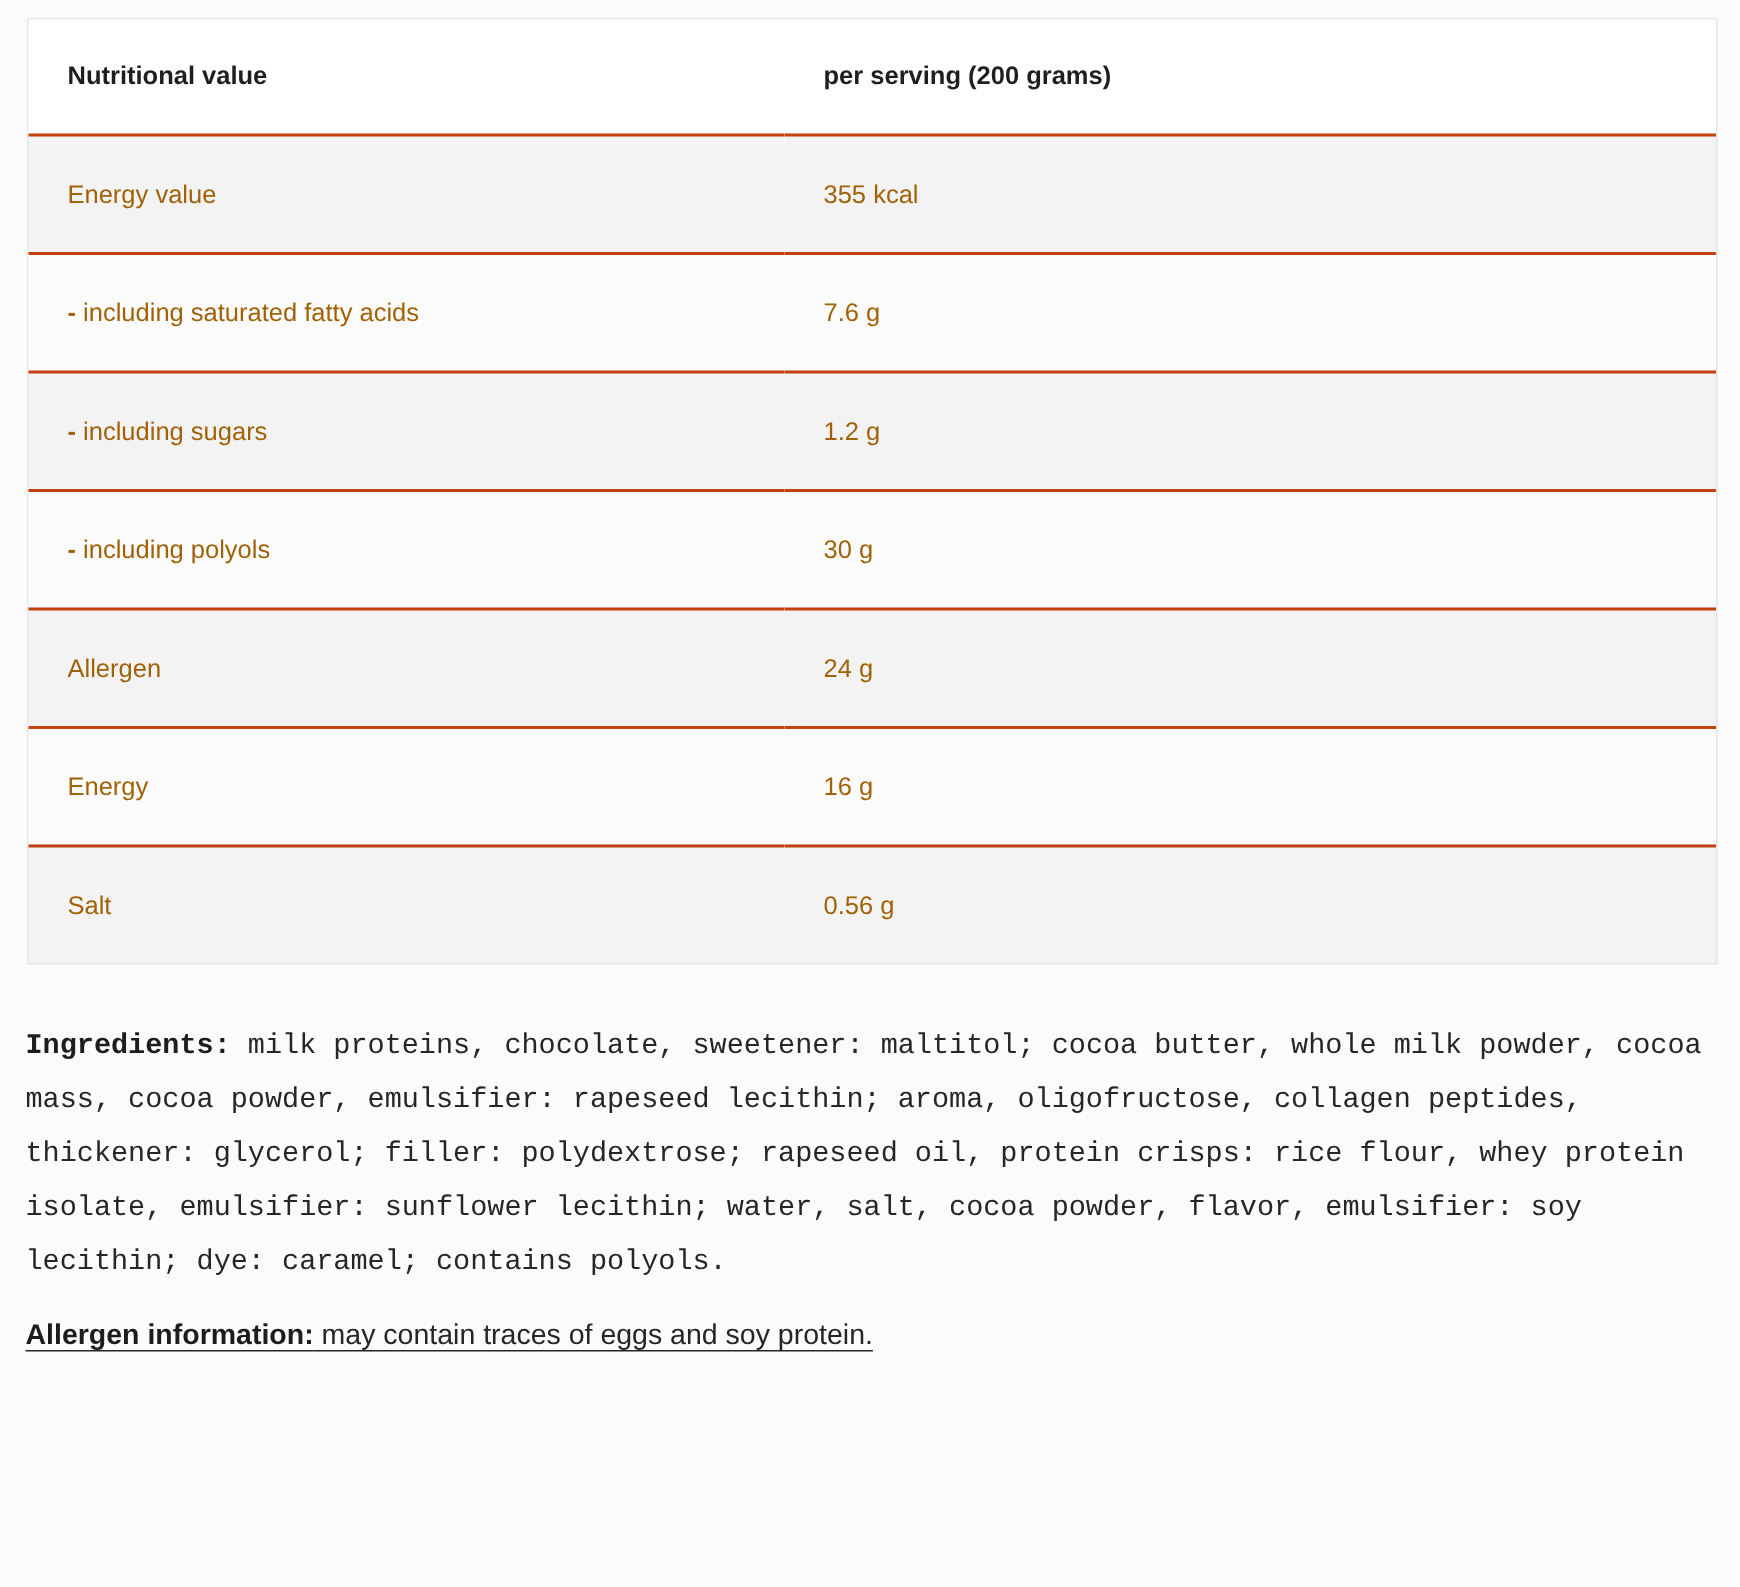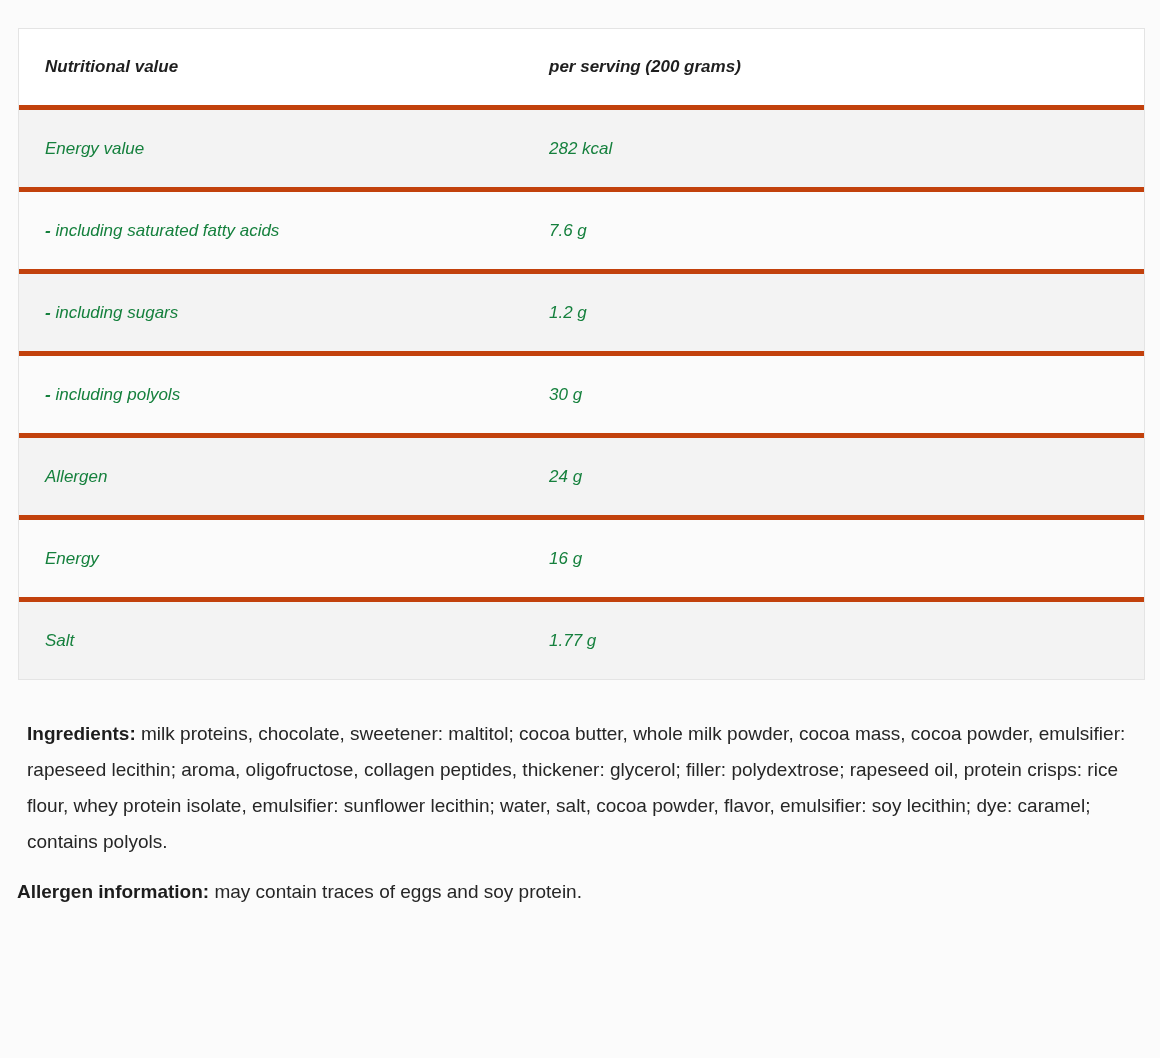--- a/index.html
+++ b/index.html
@@ -7,63 +7,64 @@
     padding: 0;
     width: 1160px;
     height: 1058px;
     background: #fbfbfb;
     font-family: "Liberation Sans", sans-serif;
     color: #3d3d3d;
   }
   .nutrition-table {
     border-collapse: separate;
     border-spacing: 0;
-    margin: 28px 0 0 18px;
+    margin: 12px 0 0 18px;
     width: 1127px;
     background: #ffffff;
     border: 1px solid #e4e4e4;
     table-layout: fixed;
-    font-style: italic;
   }
   .nutrition-table th {
     text-align: left;
     font-size: 17px;
     font-weight: bold;
     color: #1f1f1f;
     height: 76px;
     padding: 0 10px 0 26px;
     vertical-align: middle;
     background: #ffffff;
   }
   .nutrition-table td {
     font-size: 17px;
-    color: #15803d;
+    color: #a16207;
     height: 77px;
     padding: 0 10px 0 26px;
     vertical-align: middle;
-    border-top: 5px solid #c2410c;
+    border-top: 2px solid #c2410c;
   }
   .nutrition-table tbody tr:nth-child(odd) td { background: #f3f3f3; }
   .nutrition-table tbody tr:nth-child(even) td { background: #fbfbfb; }
   .nutrition-table td b.dash { font-weight: bold; }
 
   .ingredients {
-    margin: 36px 17px 0 27px;
+    margin: 36px 17px 0 17px;
     width: 1122px;
     font-size: 19px;
     line-height: 36px;
     color: #262626;
+    font-family: Liberation Mono, monospace;
   }
   .ingredients strong, .allergen strong { font-weight: bold; color: #1d1d1d; }
 
   .allergen {
     margin: 17px 17px 0 17px;
     font-size: 19px;
     line-height: 30px;
     color: #262626;
+    text-decoration: underline;
     text-underline-offset: 4px;
   }
 </style>
 </head>
 <body>
 
 <div class="page">
 
   <table class="nutrition-table">
     <colgroup>
@@ -72,21 +73,21 @@
     </colgroup>
     <thead>
       <tr>
         <th>Nutritional value</th>
         <th>per serving (200 grams)</th>
       </tr>
     </thead>
     <tbody id="nutrition-rows">
         <tr>
           <td>Energy value</td>
-          <td>282 kcal</td>
+          <td>355 kcal</td>
         </tr>
         <tr>
           <td><b class="dash">-</b> including saturated fatty acids</td>
           <td>7.6 g</td>
         </tr>
         <tr>
           <td><b class="dash">-</b> including sugars</td>
           <td>1.2 g</td>
         </tr>
         <tr>
@@ -96,21 +97,21 @@
         <tr>
           <td>Allergen</td>
           <td>24 g</td>
         </tr>
         <tr>
           <td>Energy</td>
           <td>16 g</td>
         </tr>
         <tr>
           <td>Salt</td>
-          <td>1.77 g</td>
+          <td>0.56 g</td>
         </tr>
       </tbody>
   </table>
 
   <p class="ingredients"><strong>Ingredients:</strong><span> milk proteins, chocolate, sweetener: maltitol; cocoa butter, whole milk powder, cocoa mass, cocoa powder, emulsifier: rapeseed lecithin; aroma, oligofructose, collagen peptides, thickener: glycerol; filler: polydextrose; rapeseed oil, protein crisps: rice flour, whey protein isolate, emulsifier: sunflower lecithin; water, salt, cocoa powder, flavor, emulsifier: soy lecithin; dye: caramel; contains polyols.</span></p>
 
   <p class="allergen"><strong>Allergen information:</strong><span> may contain traces of eggs and soy protein.</span></p>
 
 </div>
 

